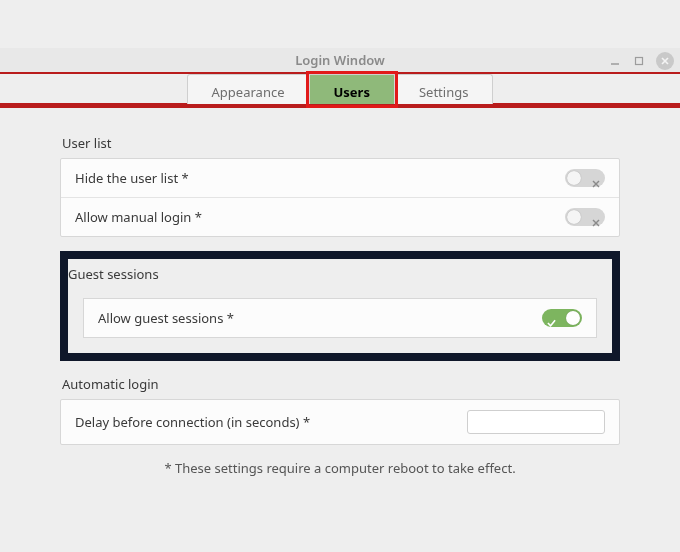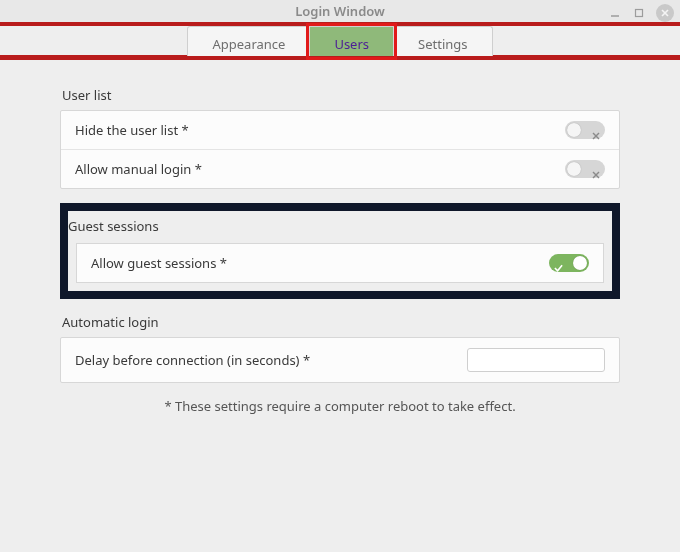--- a/index.html
+++ b/index.html
@@ -9,24 +9,25 @@
     height: 552px;
     background: #eeeeee;
     font-family: "Segoe UI", "Noto Sans", Arial, sans-serif;
     font-size: 13px;
     color: #3a3a3a;
     overflow: hidden;
   }
   .titlebar {
     height: 26px;
     background: #e8e8e8;
-    border-bottom: 4px solid #b91c1c;
+    border-bottom: 2px solid #b91c1c;
     display: flex;
     align-items: center;
     position: relative;
+    margin-top: 48px;
   }
   .title {
     position: absolute;
     left: 0; right: 0;
     text-align: center;
     color: #8a8a8a;
     font-weight: 600;
     font-size: 13px;
   }
   .win-controls {
@@ -80,22 +81,22 @@
     padding: 8px 24px;
     color: #6e6e6e;
     font-size: 13px;
     cursor: default;
     border-right: 1px solid #d7d7d7;
     position: relative;
   }
   .tab:last-child { border-right: none; }
   .tab.active {
     background: #8fb97a;
-    color: #4c1d95;
-    font-weight: 400;
+    color: #000000;
+    font-weight: 700;
   }
   .tab.active .hl {
     position: absolute;
     left: -4px; right: -4px;
     top: -4px; bottom: -4px;
     border: 3px solid #e11a1a;
     pointer-events: none;
   }
 
   .content {
@@ -185,21 +186,21 @@
 
   .guest-block {
     margin: 0 12px 14px 12px;
     border: 8px solid #0f172a;
     padding-bottom: 0;
   }
   .guest-block .section-title {
     margin: 6px 0 6px 0;
   }
   .guest-block .panel {
-    margin: 8px;
+    margin: 15px;
     border-radius: 0;
   }
 
   .footnote {
     text-align: center;
     color: #555;
     margin-top: 8px;
   }
 </style>
 </head>

